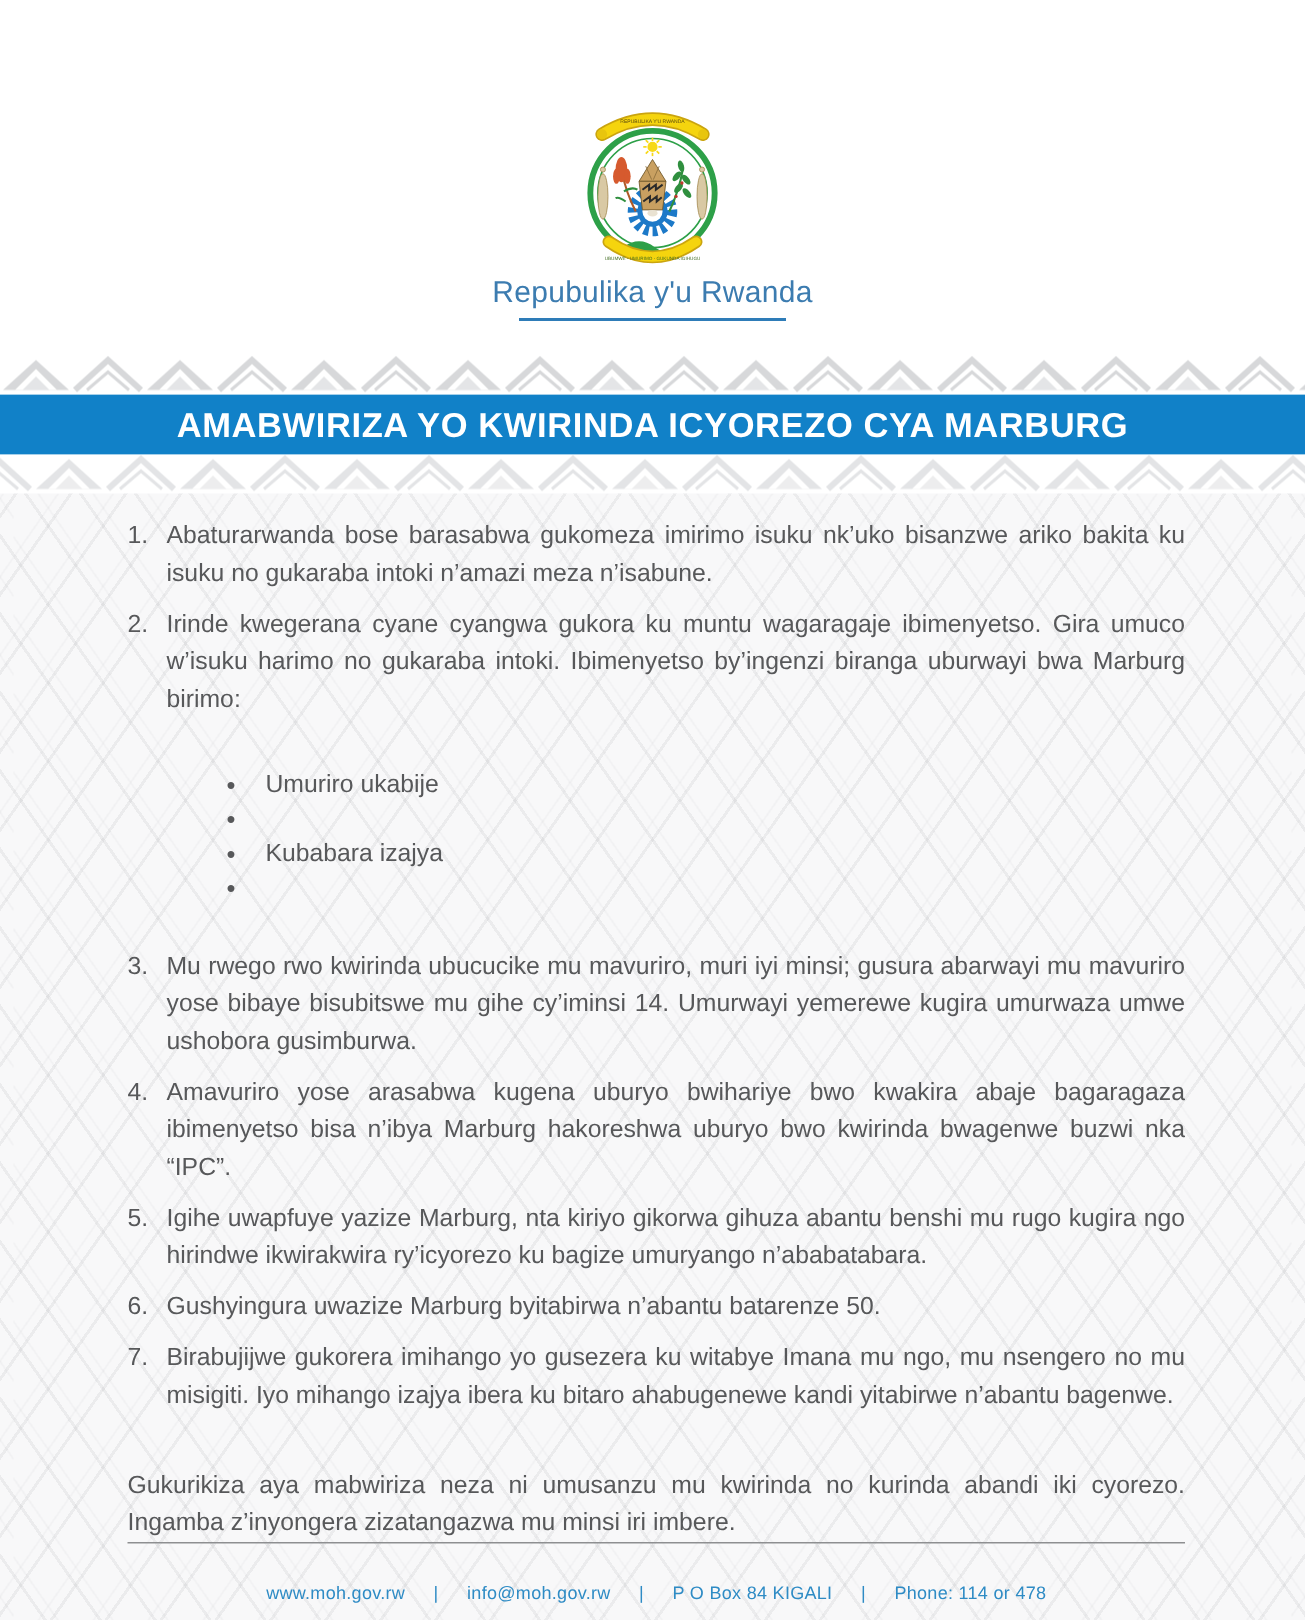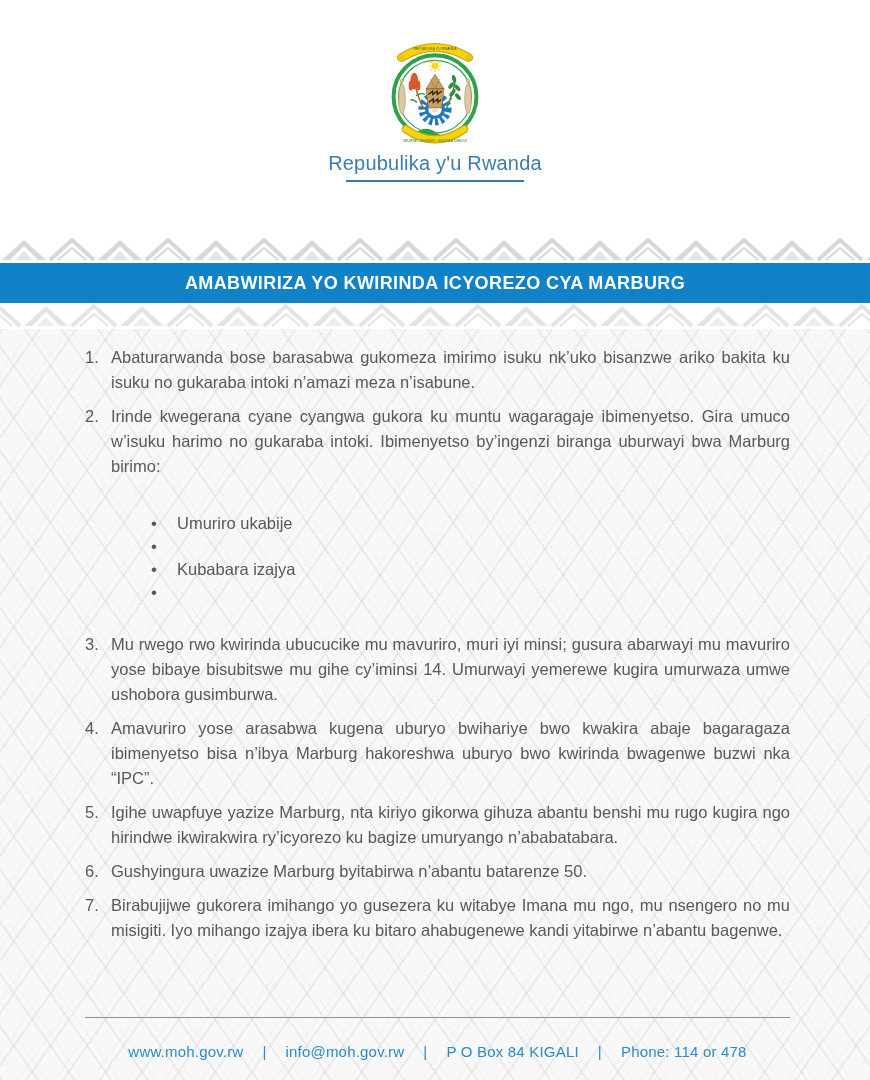--- a/index.html
+++ b/index.html
@@ -12,21 +12,21 @@
     font-family:"Liberation Sans", sans-serif;
     display:flex;flex-direction:column;
   }
 
   
   .header{
     background:#ffffff;
     height:237px;
     flex:0 0 auto;
     display:flex;flex-direction:column;align-items:center;
-    padding-top:34px;box-sizing:border-box;
+    padding-top:66px;box-sizing:border-box;
   }
   .logo-svg{width:118px;height:112px;display:block;}
   .republic-label{
     margin-top:6px;
     font-size:20px;color:#3c7cb0;letter-spacing:.2px;
   }
   .header-divider{
     width:178px;height:0;border-top:2px solid #2e7cb8;margin:5px 0 4px 0;
   }
   .ministry-label{
@@ -34,21 +34,21 @@
   }
 
   
   .band{flex:0 0 auto;}
   .zigzag{display:block;width:870px;height:26px;}
   .title-bar{
     height:40px;background:#1181c8;
     display:flex;align-items:center;justify-content:center;
   }
   .title-bar .title{
-    color:#ffffff;font-weight:bold;font-size:18px;letter-spacing:.4px;
+    color:#ffffff;font-weight:bold;font-size:23px;letter-spacing:.4px;
     white-space:nowrap;
   }
 
   
   .content{
     flex:1 1 auto;
     display:flex;flex-direction:column;
     box-sizing:border-box;
     padding:16px 80px 0 85px;
     background-color:#f8f8f9;
@@ -74,21 +74,21 @@
     margin-top:auto;
     flex:0 0 auto;
     padding-bottom:16px;
   }
   .footer-rule{
     width:705px;margin:0 auto;border:0;border-top:1.5px solid #8e8f91;
   }
   .footer-row{
     margin-top:21px;
     display:flex;justify-content:center;align-items:center;gap:19px;
-    color:#2e8bc5;font-size:15px;letter-spacing:.2px;
+    color:#2e8bc5;font-size:12px;letter-spacing:.2px;
   }
   .footer-row .sep{color:#2e8bc5;}
 </style>
 </head>
 <body>
 
 <div class="page">
 
   <div class="header">
     <svg class="logo-svg" viewBox="0 0 200 200" aria-hidden="true">
@@ -248,20 +248,21 @@
     </div>
     <div class="item">
       <span class="num">6.</span>
       <span class="txt">Gushyingura uwazize Marburg byitabirwa n’abantu batarenze 50.</span>
     </div>
     <div class="item">
       <span class="num">7.</span>
       <span class="txt">Birabujijwe gukorera imihango yo gusezera ku witabye Imana mu ngo, mu nsengero no mu misigiti. Iyo mihango izajya ibera ku bitaro ahabugenewe kandi yitabirwe n’abantu bagenwe.</span>
     </div>
 
+    <div class="closing">Gukurikiza aya mabwiriza neza ni umusanzu mu kwirinda no kurinda abandi iki cyorezo. Ingamba z’inyongera zizatangazwa mu minsi iri imbere.</div>
 
     <div class="footer">
       <hr class="footer-rule">
       <div class="footer-row">
         <span>www.moh.gov.rw</span>
         <span class="sep">|</span>
         <span>info@moh.gov.rw</span>
         <span class="sep">|</span>
         <span>P O Box 84 KIGALI</span>
         <span class="sep">|</span>

